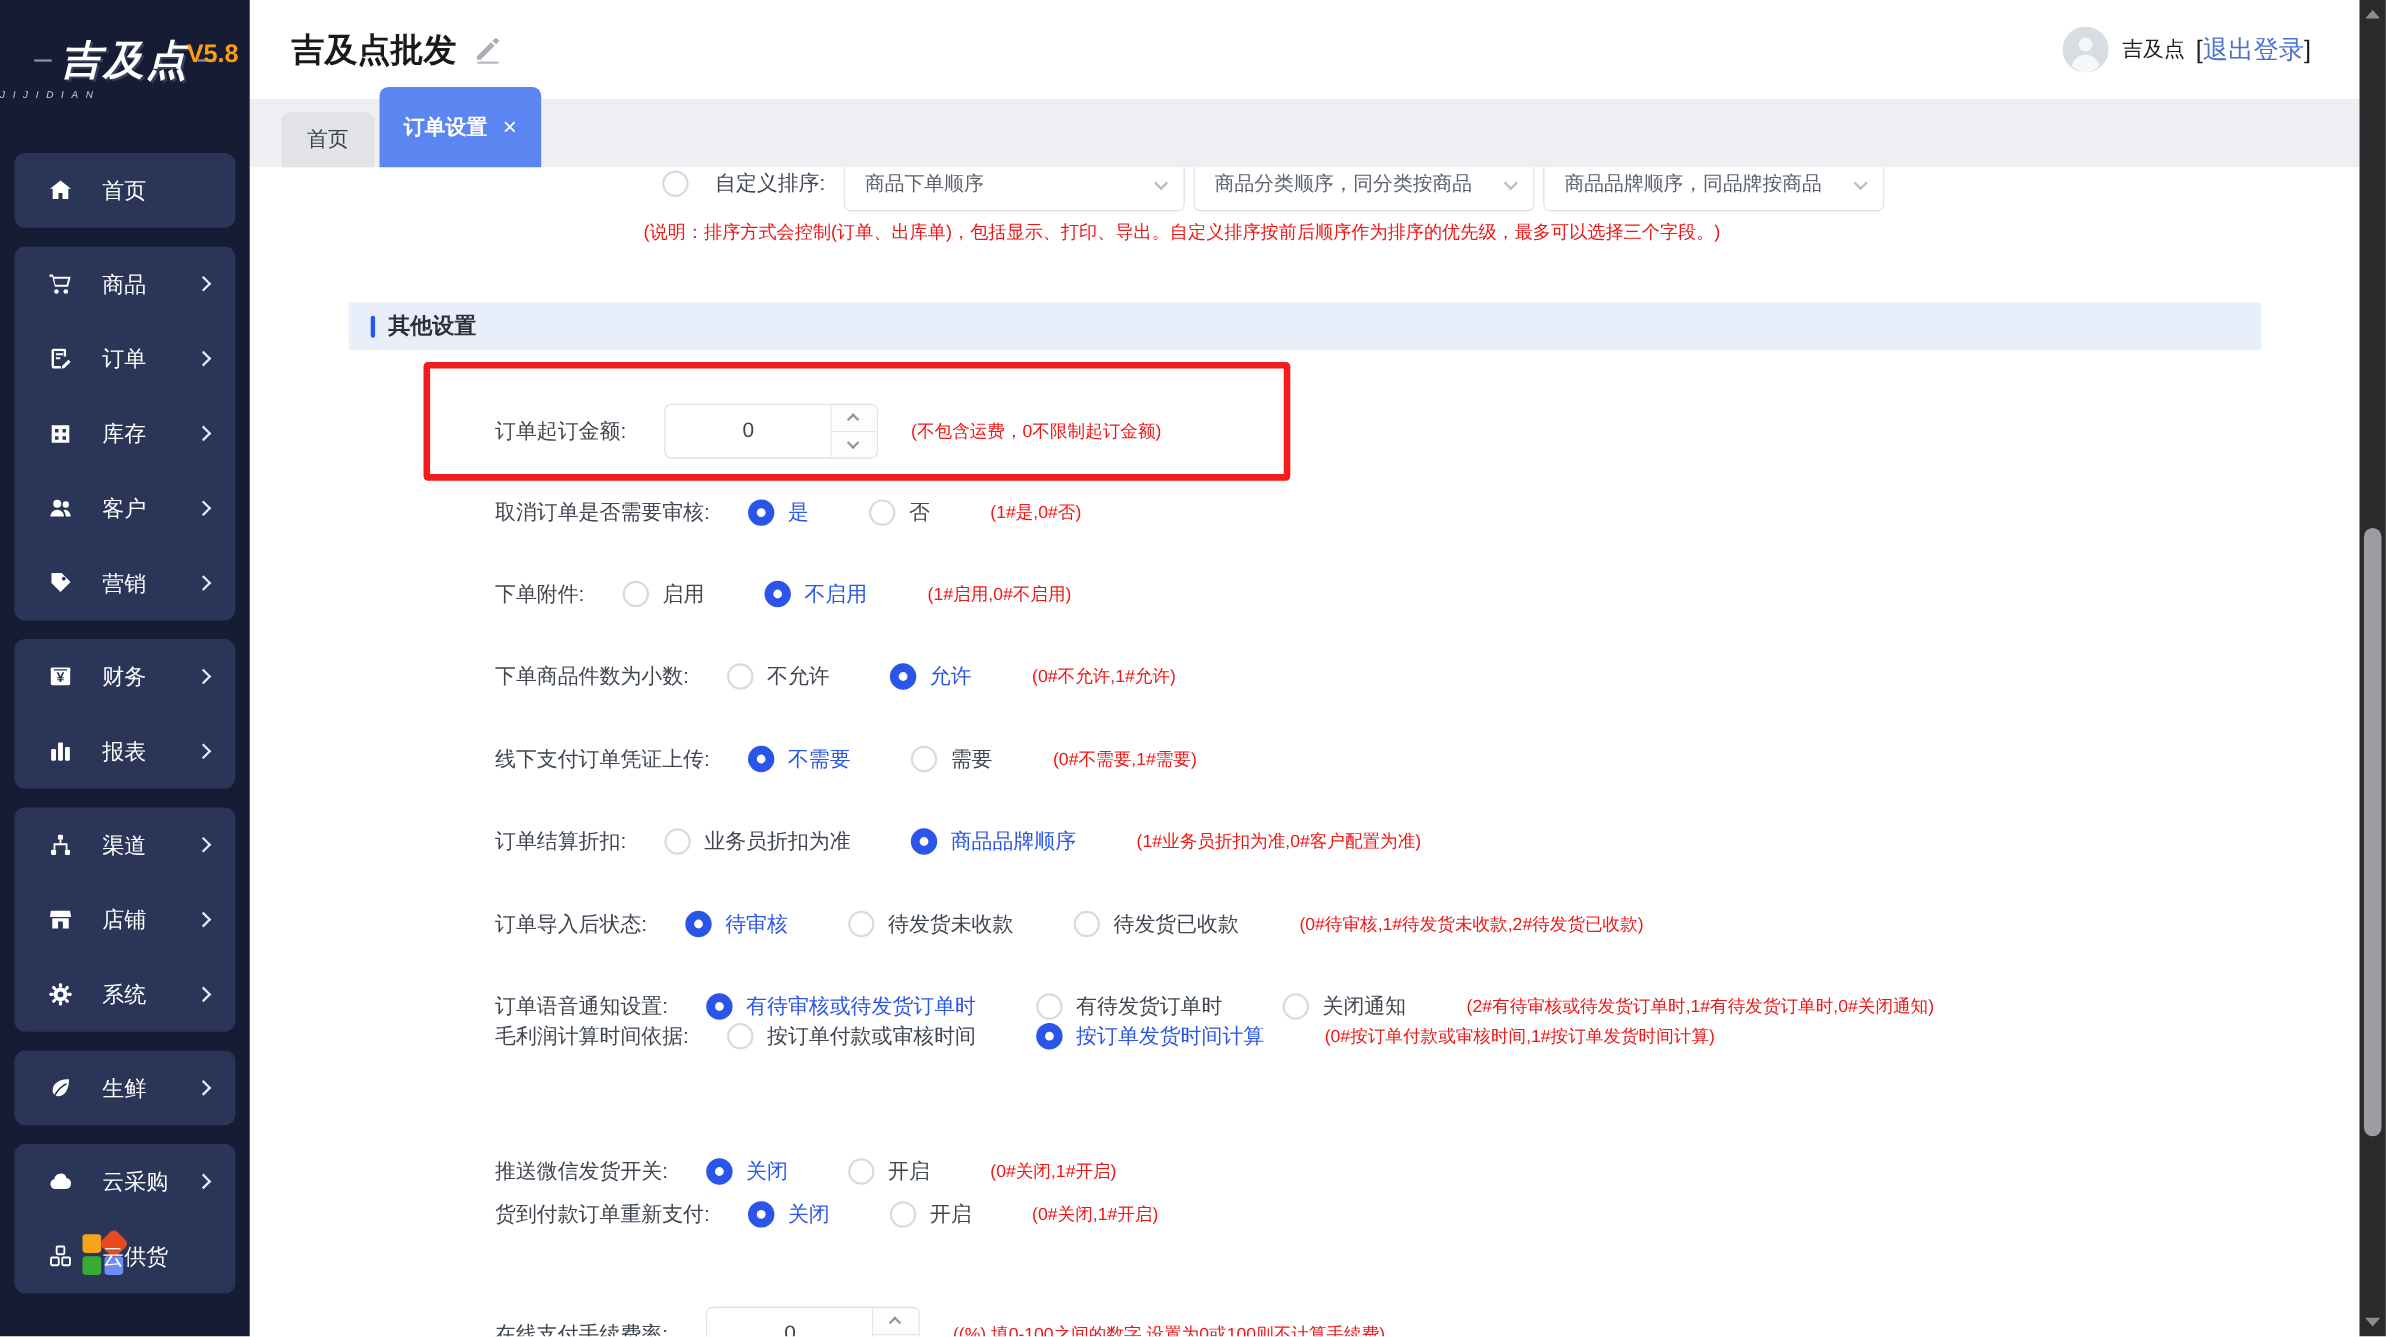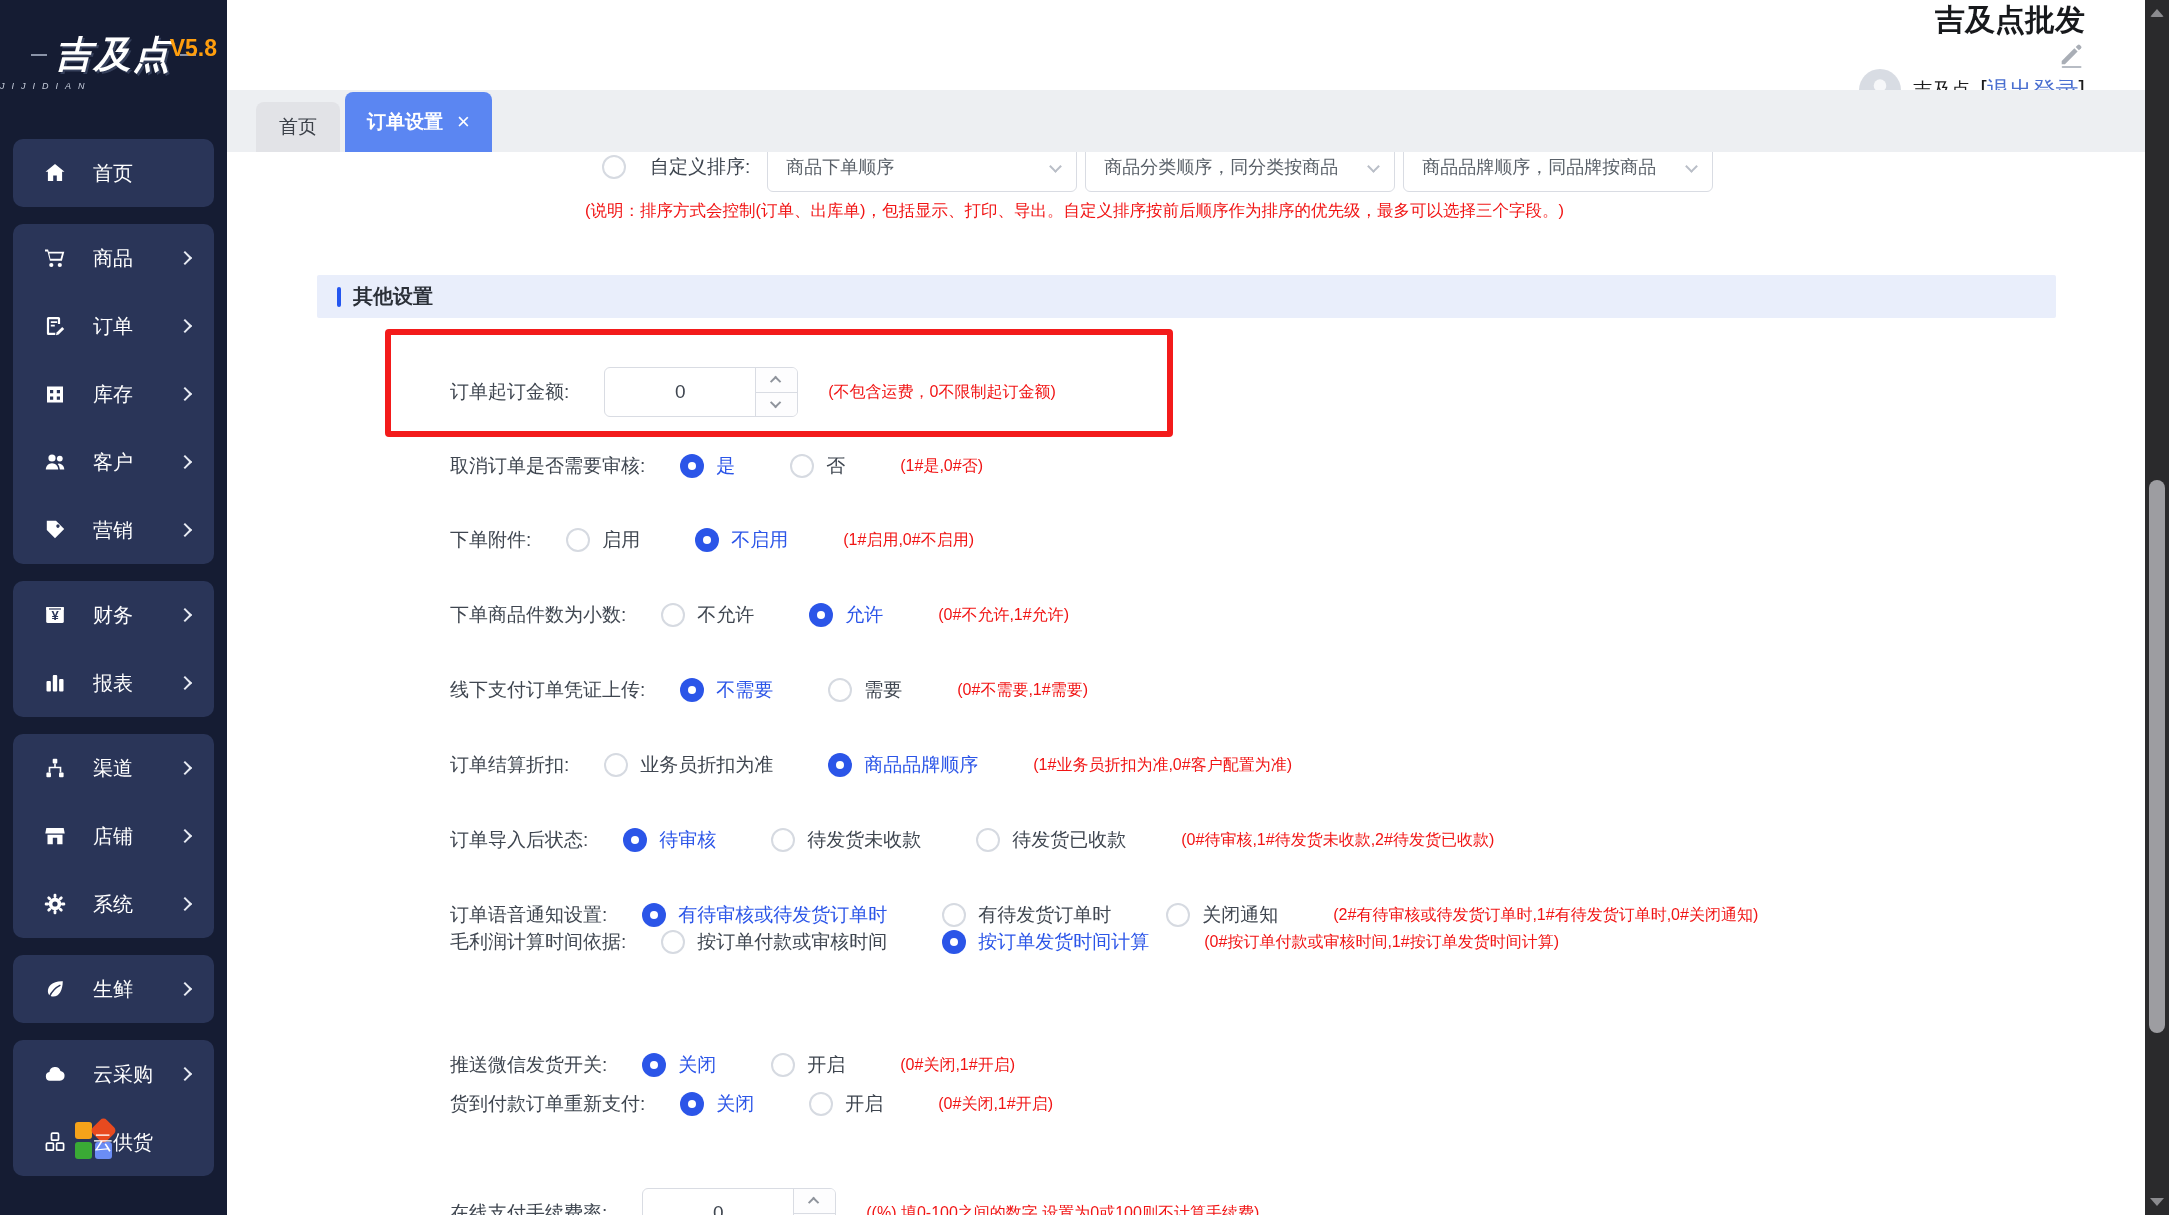--- a/index.html
+++ b/index.html
@@ -21,36 +21,36 @@
   .nav-chevron { margin-left:auto; width:10px; height:10px; border-top:2.4px solid #e8ecf4; border-right:2.4px solid #e8ecf4; transform:rotate(45deg); flex:none; }
   .nav-label { position:relative; z-index:2; }
   .color-badge { position:absolute; left:62px; top:14px; width:38px; height:38px; display:grid; grid-template-columns:17px 17px; grid-template-rows:17px 17px; gap:3px; z-index:1; }
   .cb { border-radius:3px; }
   .cb.o { background:#f5a31a; }
   .cb.r { background:#e84a1f; transform:rotate(45deg) scale(1.15); border-radius:4px; }
   .cb.g { background:#3aaa35; }
   .cb.b { background:#6b8df5; }
 
   
-  .header { position:absolute; left:227px; top:0; width:1918px; height:90px; background:#fff; display:flex; align-items:flex-end; padding:0 60px 0 38px; z-index:2;flex-direction:column; }
+  .header { position:absolute; left:227px; top:0; width:1918px; height:90px; background:#fff; display:flex; align-items:center; padding:0 44px 0 38px; z-index:2; }
   .page-title { font-size:30px; font-weight:700; color:#17191c; }
   .edit-icon { margin-left:14px; width:28px; height:28px; }
   .edit-icon svg { width:28px; height:28px; display:block; }
   .user-area { margin-left:auto; display:flex; align-items:center; }
   .avatar { width:42px; height:42px; margin-right:12px; }
   .avatar svg { width:42px; height:42px; display:block; }
   .user-name { font-size:19px; color:#1c1c1c; margin-right:10px; }
   .logout { font-size:23px; color:#1c1c1c; cursor:pointer; }
   .logout .inner { color:#4a6fd0; }
 
   
   .tabstrip { position:absolute; left:227px; top:90px; width:1918px; height:62px; background:#edeff2; display:flex; align-items:flex-end; padding-left:29px; z-index:2; }
   .tab { border-radius:8px 8px 0 0; display:flex; align-items:center; font-size:19px; cursor:pointer; }
   .tab.inactive { background:#e2e3e7; color:#3c4149; height:50px; padding:0 23px; }
-  .tab.active { background:#5b86f2; color:#fff; height:60px; padding:0 22px; margin-left:5px; font-weight:600; }
+  .tab.active { background:#5b86f2; color:#fff; height:73px; padding:0 22px; margin-left:5px; font-weight:600; }
   .tab-close { margin-left:14px; font-size:22px; font-weight:400; line-height:1; }
 
   
   .main { position:absolute; left:227px; top:152px; width:1876px; height:1063px; background:#fff; overflow:hidden; z-index:1; }
 
   .sort-row { position:absolute; left:375px; top:-10px; height:50px; display:flex; align-items:center; white-space:nowrap; }
   .sort-label { font-size:19px; color:#3f4650; margin:0 9px 0 24px; }
   .dropdown { position:relative; width:310px; height:50px; border:1px solid #d9dce3; border-radius:6px; background:#fff; margin-left:8px; display:flex; align-items:center; padding:0 40px 0 18px; font-size:18px; color:#5a6169; overflow:hidden; cursor:pointer; }
   .dd-text { white-space:nowrap; overflow:hidden; }
   .dd-chevron { position:absolute; right:16px; top:19px; width:9px; height:9px; border-left:2px solid #b9bec7; border-bottom:2px solid #b9bec7; transform:rotate(-45deg); }

